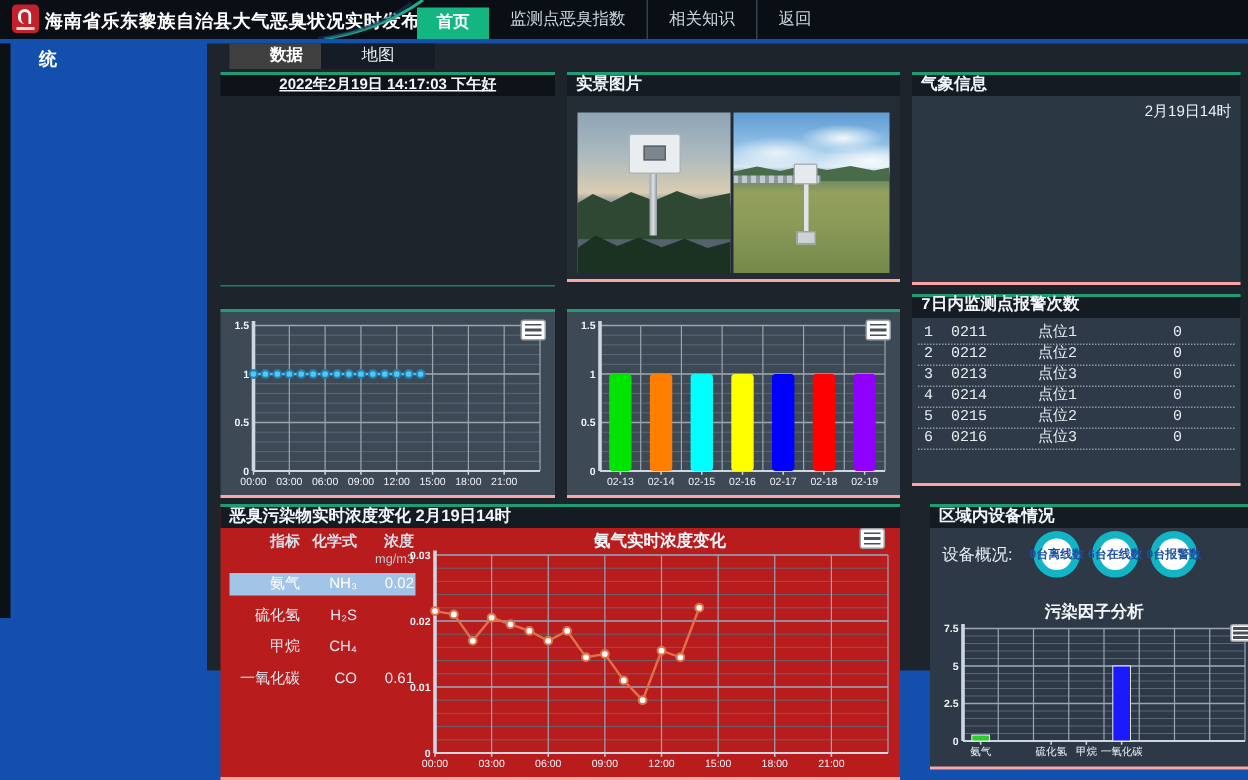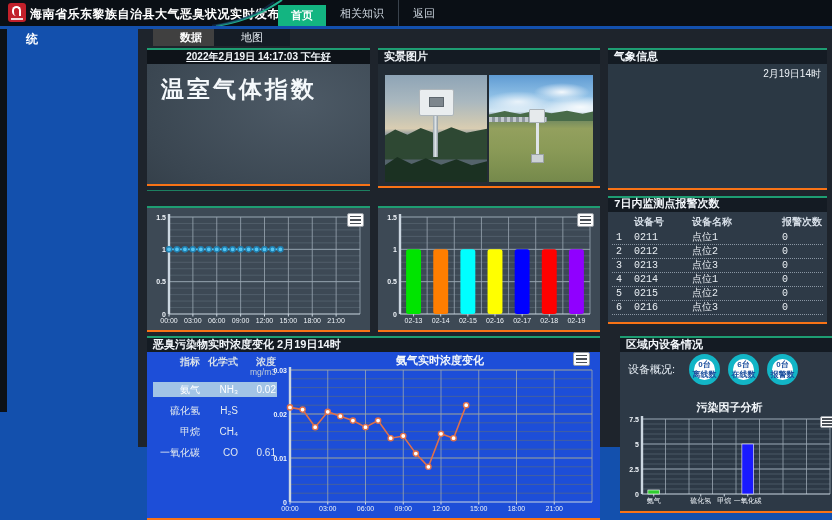--- a/index.html
+++ b/index.html
@@ -19,21 +19,21 @@
   .nav-item.active{background:#13b581;color:#fff;font-weight:bold;height:21px;line-height:21px;margin-top:5px;padding:0 13px;border-left:none;}
   .nav-item.active + .nav-item{border-left:none;}
   
   .left-strip{position:absolute;left:0;top:29px;width:7px;height:383px;background:#0c1117;}
   .page-bg{position:absolute;left:138px;top:29px;width:694px;height:418px;background:#1e242c;}
   .sidebar-label{position:absolute;left:26px;top:31px;font-size:12px;font-weight:bold;color:#fff;z-index:5;}
   .tab{position:absolute;top:29px;height:17px;width:76px;text-align:center;line-height:17px;font-size:11px;cursor:pointer;z-index:6;}
   .tab.active{left:153px;background:#404040;color:#fff;font-weight:bold;}
   .tab.idle{left:214px;background:#151c25;color:#e8eef4;}
   
-  .panel{position:absolute;border-top:2px solid #1e9d72;border-bottom:2px solid #f97316;z-index:10;}
+  .panel{position:absolute;border-top:2px solid #1e9d72;border-bottom:2px solid #fca5a5;z-index:10;}
   .ph{height:14px;line-height:13px;padding:0 6px;font-size:11px;font-weight:bold;color:#f2f6fa;background:#141b23;white-space:nowrap;}
   .ham{position:absolute;width:17px;height:14px;background:#fdfdfd;border:1px solid #9aa0a7;border-radius:2px;display:flex;flex-direction:column;justify-content:space-evenly;align-items:center;cursor:pointer;z-index:20;}
   .ham i{display:block;width:11px;height:1.5px;background:#4a5057;}
   
   .p-date{left:147px;top:48px;width:223px;height:16px;background:#0e1319;border-bottom:none;text-align:center;font-size:10px;font-weight:bold;color:#f2f6fa;line-height:14px;text-decoration:underline;}
   .p-head{left:147px;top:64px;width:223px;height:122px;border-top:none;
     background:radial-gradient(130% 150% at 68% 32%, #4d5a66 0%, #3a4651 55%, #2a333c 100%);}
   .headline{position:absolute;left:14px;top:10px;font-size:23px;font-weight:bold;color:#f4f8fb;letter-spacing:3px;}
   .p-underline{position:absolute;left:147px;top:190px;width:223px;height:1px;background:#1e9d72;opacity:.75;z-index:11;}
   .p-photo{left:378px;top:48px;width:222px;height:140px;background:#232c35;}
@@ -64,34 +64,34 @@
   
   .p-chartD{left:147px;top:206px;width:223px;height:126px;background:#3d4955;}
   .p-chartE{left:378px;top:206px;width:222px;height:126px;background:#3d4955;}
   .chart-host{position:absolute;inset:0;}
   .p-alarm{left:608px;top:196px;width:219px;height:128px;background:#2e3a47;font-family:Liberation Mono, monospace;}
   .tbl{position:absolute;left:4px;top:18px;right:4px;font-size:10px;}
   .trow{display:grid;grid-template-columns:18px 58px 90px 45px;padding:1px 4px;line-height:11px;}
   .trow.head{color:#d7dfe8;font-weight:bold;margin-bottom:2px;}
   .trow.data{border-bottom:1px dotted #8a96a3;color:#e9eef3;}
   
-  .p-odor{left:147px;top:336px;width:453px;height:184px;background:#1d4ed8;}
+  .p-odor{left:147px;top:336px;width:453px;height:184px;background:#b91c1c;}
   .odor-tbl{position:absolute;left:6px;top:16px;width:124px;font-size:10px;text-align:right;}
   .orow{display:grid;grid-template-columns:44px 38px 38px;padding:2px 3px;line-height:11px;color:#e2e9f0;}
   .orow.head{color:#d7dfe8;font-weight:bold;}
   .orow .unit{display:block;font-weight:normal;font-size:8.5px;color:#c3cdd8;}
   .orow.hl{background:#a2c4e6;color:#fff;margin:2px 0 6px 0;}
   .orow.spaced{margin-top:6px;}
   .chart-title{position:absolute;left:173px;top:15px;width:240px;text-align:center;font-size:11px;font-weight:bold;color:#f2f6fa;}
   .ammonia-host{position:absolute;left:123px;top:27px;width:330px;height:154px;}
   .p-device{left:608px;top:336px;width:219px;height:177px;background:#2d3946;margin-left:12px;}
   .dev-row{position:absolute;left:8px;top:16px;width:205px;display:flex;align-items:center;}
   .dev-label{font-size:11px;color:#e6edf4;white-space:nowrap;margin-right:6px;text-align:right;}
   .circ{width:31px;height:31px;border:5px solid #12b5c6;border-radius:50%;background:#fff;margin-left:8px;
-    display:flex;flex-direction:column;justify-content:center;align-items:center;}
+    display:flex;flex-direction:row;justify-content:center;align-items:center;}
   .circ span{font-size:8px;font-weight:bold;color:#1d509f;line-height:1.2;white-space:nowrap;}
   .dev-sub{position:absolute;left:0;top:62px;width:100%;text-align:center;font-size:11px;font-weight:bold;color:#f2f6fa;}
   .factor-host{position:absolute;left:4px;top:74px;width:211px;height:97px;}
 </style>
 </head>
 <body>
 
 <div class="stage">
 
   <div class="hdr">
@@ -99,35 +99,33 @@
         <i></i>
         <b></b>
       </div>
     <div class="hdr-title">海南省乐东黎族自治县大气恶臭状况实时发布系</div>
     <svg class="swoosh" width="72" height="26">
       <path d="M4,26 C28,22 52,13 70,0" stroke="#1fae8c" stroke-width="2" fill="none"></path>
       <path d="M-2,26 C22,23 44,16 62,2" stroke="#153a66" stroke-width="2" fill="none" opacity="0.6"></path>
     </svg>
     <div class="nav">
       <div class="nav-item active">首页</div>
+      <div class="nav-item">监测点恶臭指数</div>
       <div class="nav-item">相关知识</div>
       <div class="nav-item">返回</div>
     </div>
   </div>
 
   <div class="left-strip"></div>
   <div class="page-bg"></div>
   <div class="sidebar-label">统</div>
   <div class="tab active">数据</div>
   <div class="tab idle">地图</div>
 
   <div class="panel p-date">2022年2月19日  14:17:03 下午好</div>
-  <div class="panel p-head">
-    <div class="headline">温室气体指数</div>
-  </div>
   <div class="p-underline"></div>
 
   <div class="panel p-photo">
     <div class="ph">实景图片</div>
     <div class="photo photo1">
       <div class="p1-trees"></div>
       <div class="eq-pole"></div>
       <div class="eq-base"></div>
       <div class="eq-box">
           <div class="eq-screen"></div>
@@ -280,26 +278,20 @@
     <div class="ham" style="right:6px;top:5px;">
         <i></i>
         <i></i>
         <i></i>
       </div>
   </div>
 
   <div class="panel p-alarm">
     <div class="ph">7日内监测点报警次数</div>
     <div class="tbl">
-      <div class="trow head">
-        <span></span>
-        <span>设备号</span>
-        <span>设备名称</span>
-        <span>报警次数</span>
-      </div>
       <div class="trow data">
         <span>1</span>
           <span>0211</span>
           <span>点位1</span>
           <span>0</span>
       </div>
       <div class="trow data">
         <span>2</span>
           <span>0212</span>
           <span>点位2</span>

